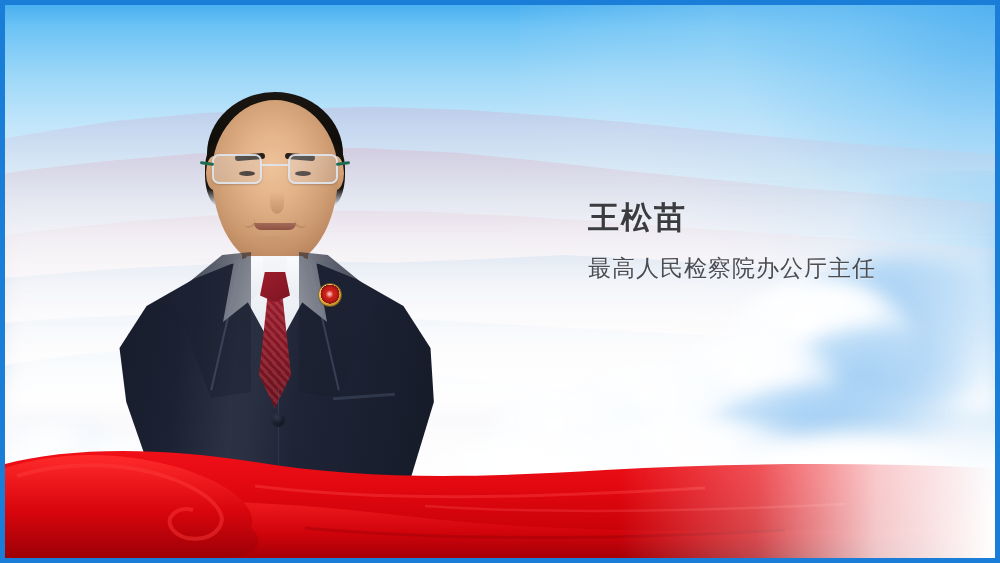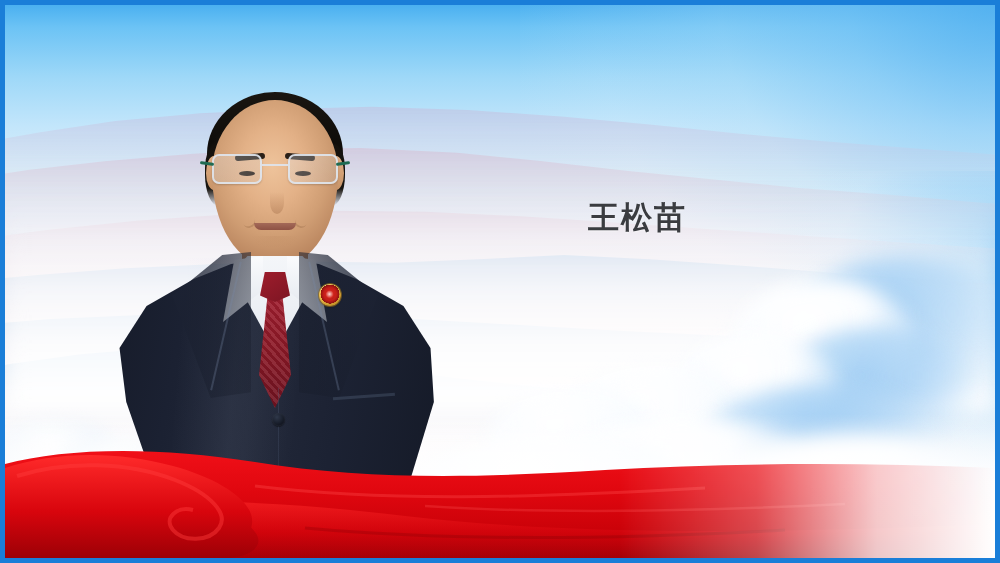--- a/index.html
+++ b/index.html
@@ -442,18 +442,19 @@
 
           <path d="M250,58 C380,74 520,70 700,60" fill="none" stroke="#ff4d4d" stroke-width="3" opacity="0.35"></path>
           <path d="M300,100 C430,112 600,112 780,102" fill="none" stroke="#8d0006" stroke-width="3" opacity="0.32"></path>
           <path d="M420,78 C540,86 680,84 840,76" fill="none" stroke="#ff5555" stroke-width="2.5" opacity="0.28"></path>
         </g>
       </svg>
     </div>
 
     <div class="text-block">
       <div class="name" style="color: rgb(58, 60, 64);">王松苗</div>
+      <div class="role" style="color: rgb(75, 77, 82);">最高人民检察院办公厅主任</div>
     </div>
 
   </div>
 
   <div class="frame"></div>
 </div>
 
 </body></html>

